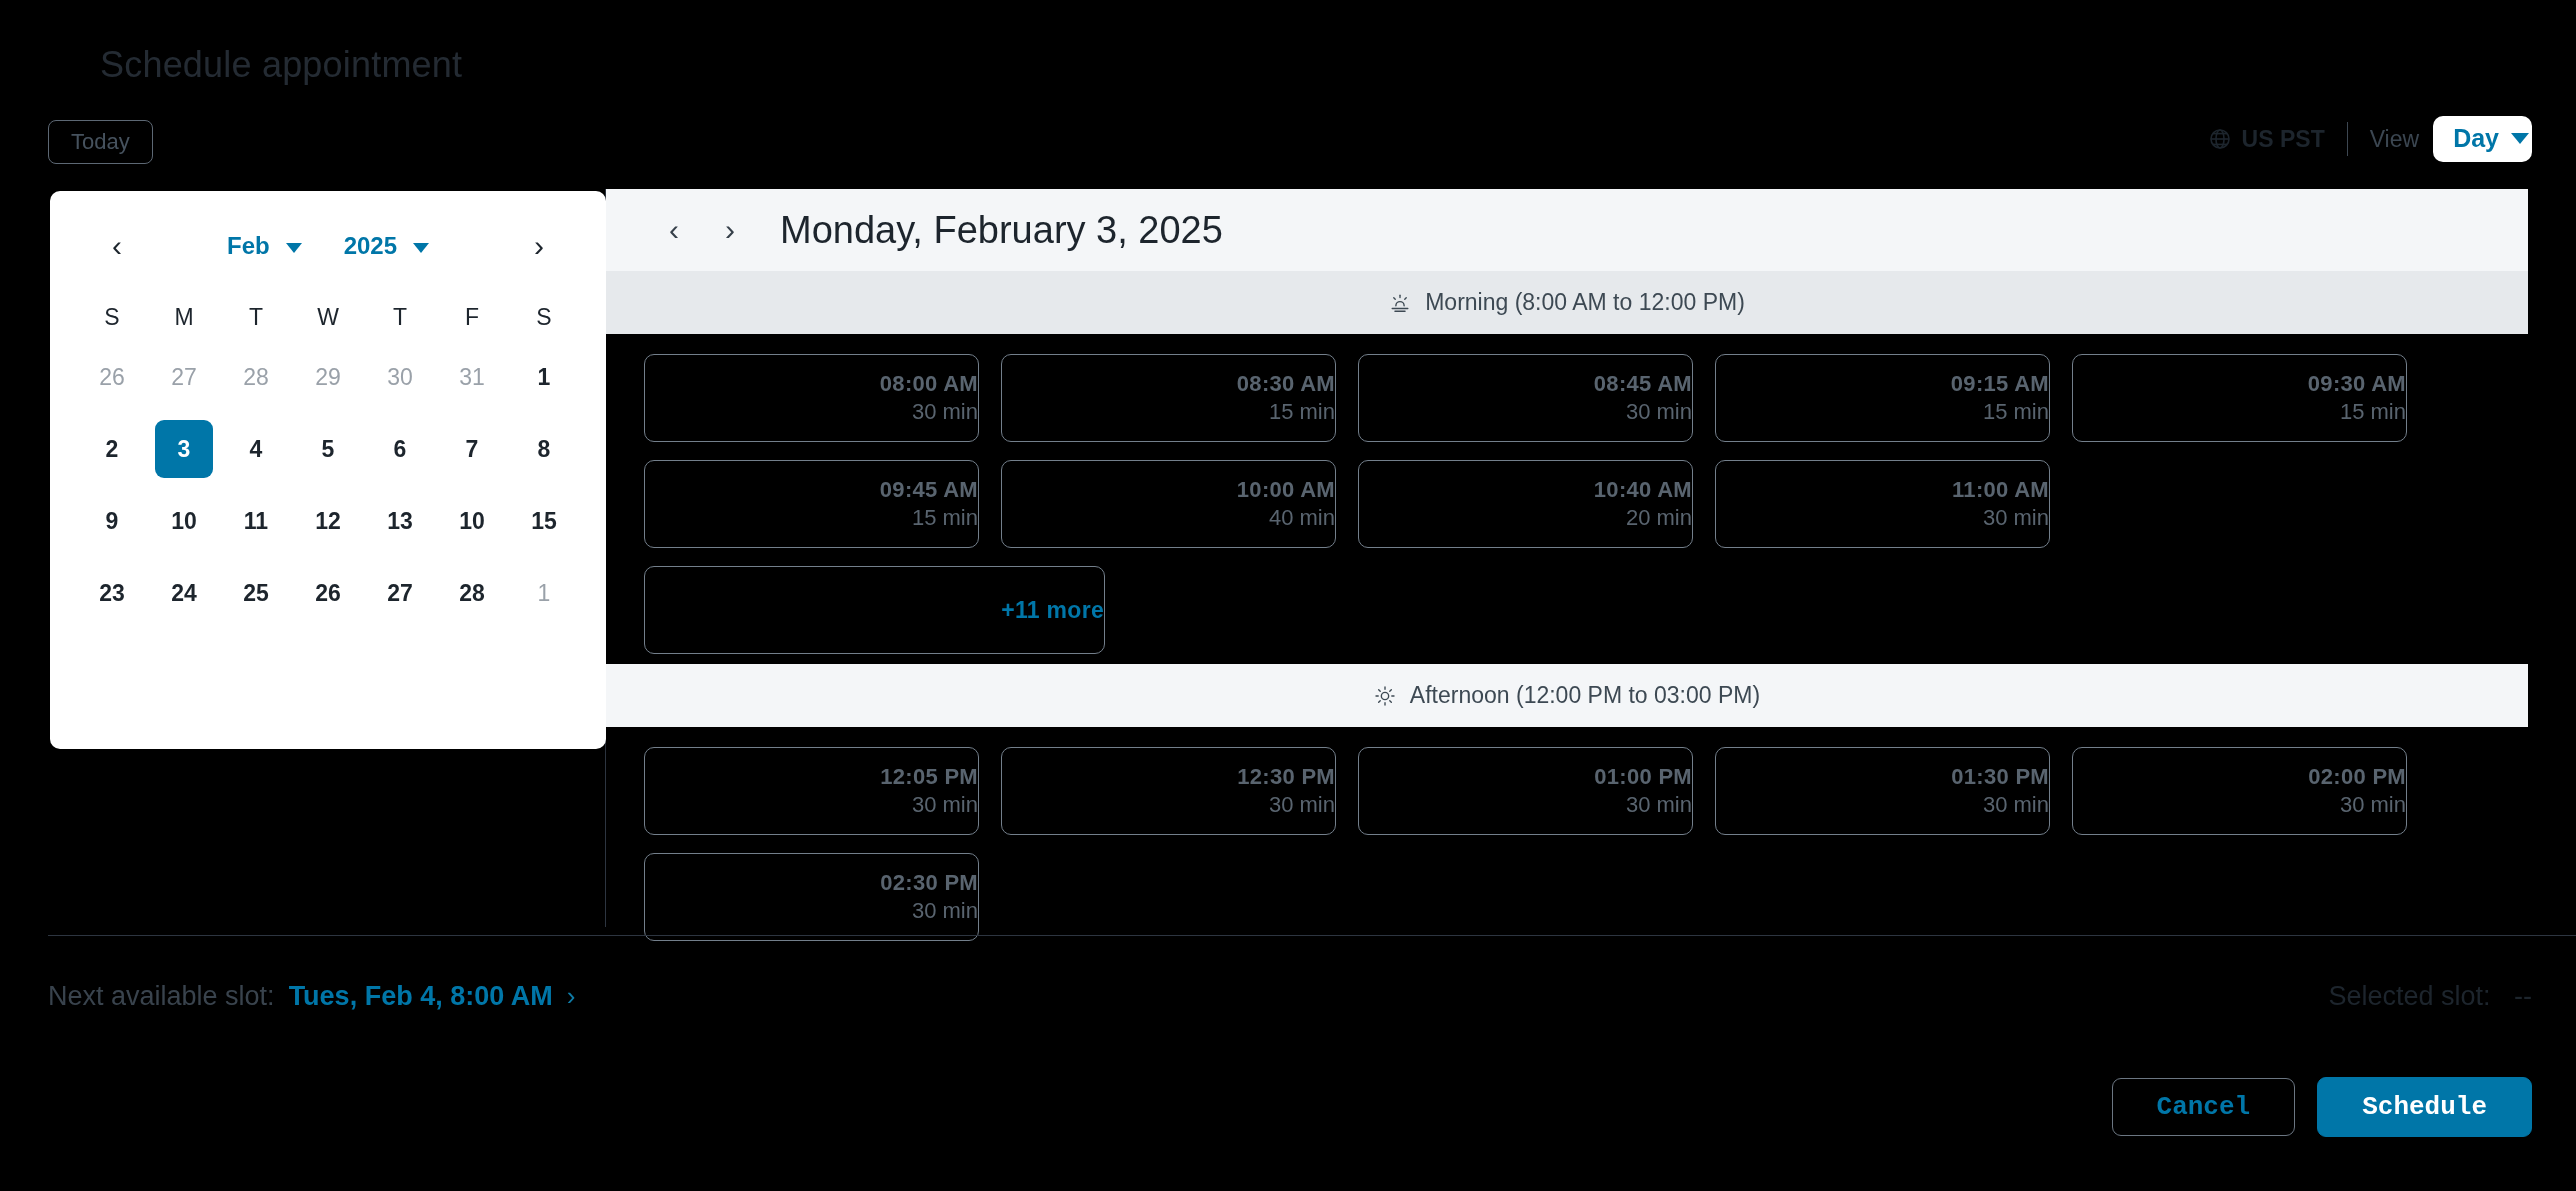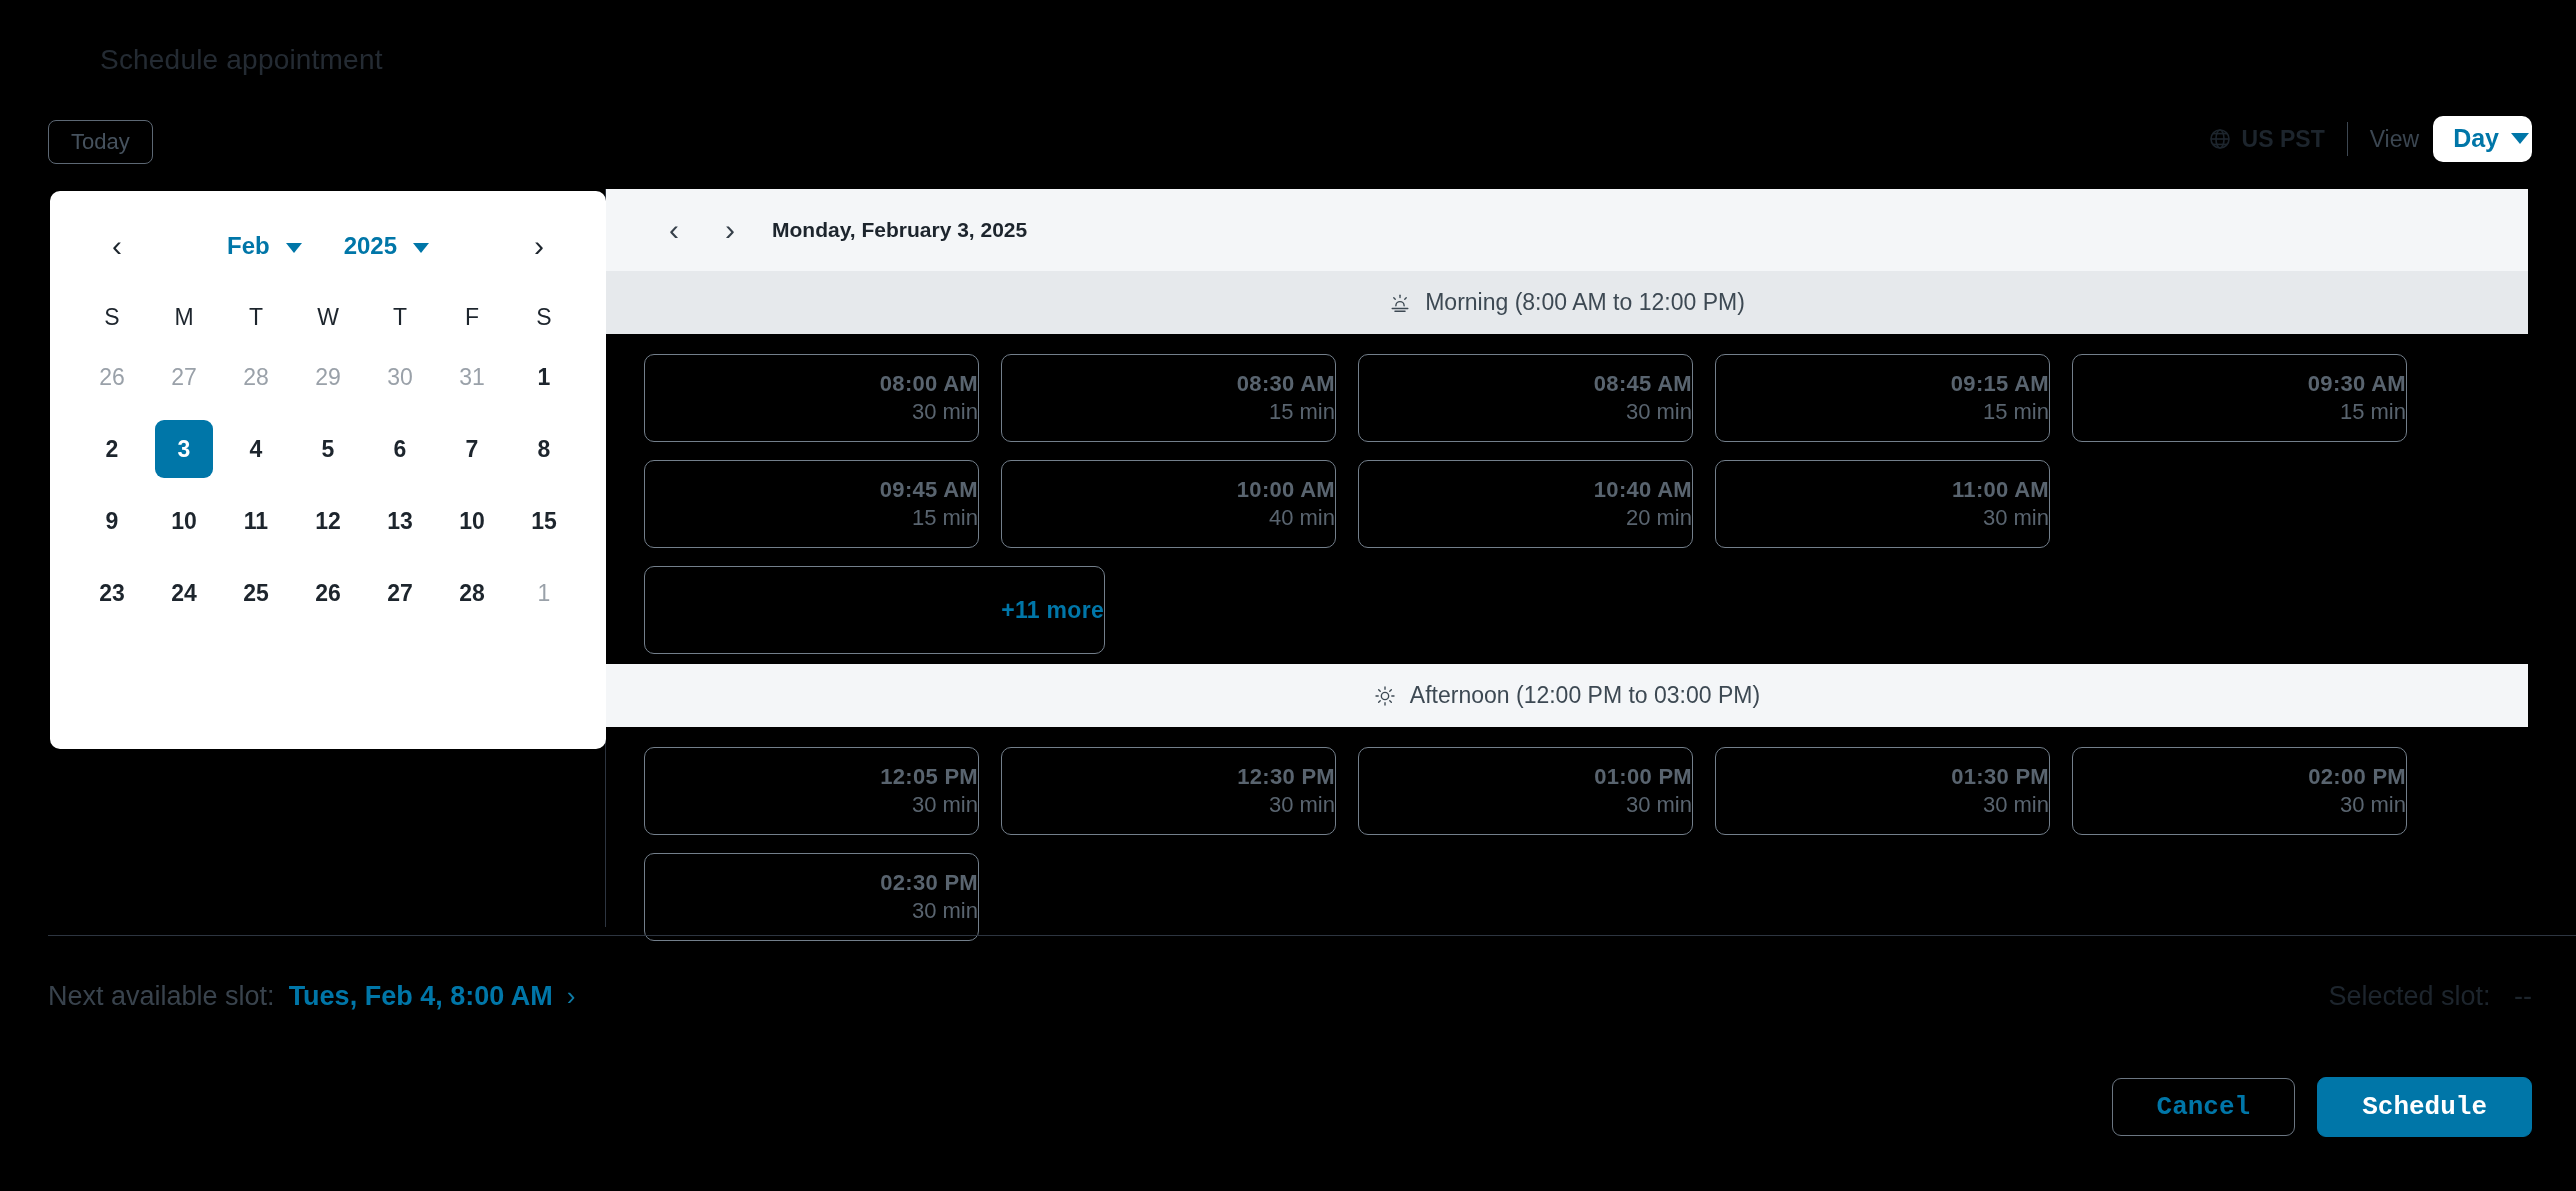--- a/index.html
+++ b/index.html
@@ -15,21 +15,21 @@
     width: 2576px;
     height: 1191px;
     background: #000000;
   }
 
   
   .page-title {
     position: absolute;
     left: 100px;
     top: 44px;
-    font-size: 28px;
+    font-size: 36px;
     font-weight: 400;
     color: #242b33;
     letter-spacing: 0.2px;
   }
 
   
   .toolbar {
     position: absolute;
     left: 0; right: 0;
     top: 120px;
@@ -220,24 +220,24 @@
   }
   .sched-head .nav {
     color: #36404a;
     font-size: 30px;
     width: 56px;
     text-align: center;
     cursor: pointer;
     line-height: 1;
   }
   .sched-date {
-    margin-left: 14px;
+    margin-left: 22px;
     color: #1d252d;
-    font-size: 21px;
-    font-weight: 700;
+    font-size: 38px;
+    font-weight: 400;
   }
   .band {
     height: 63px;
     background: #e6e9ec;
     display: flex;
     align-items: center;
     justify-content: center;
     gap: 14px;
     color: #3d4953;
     font-size: 23px;

